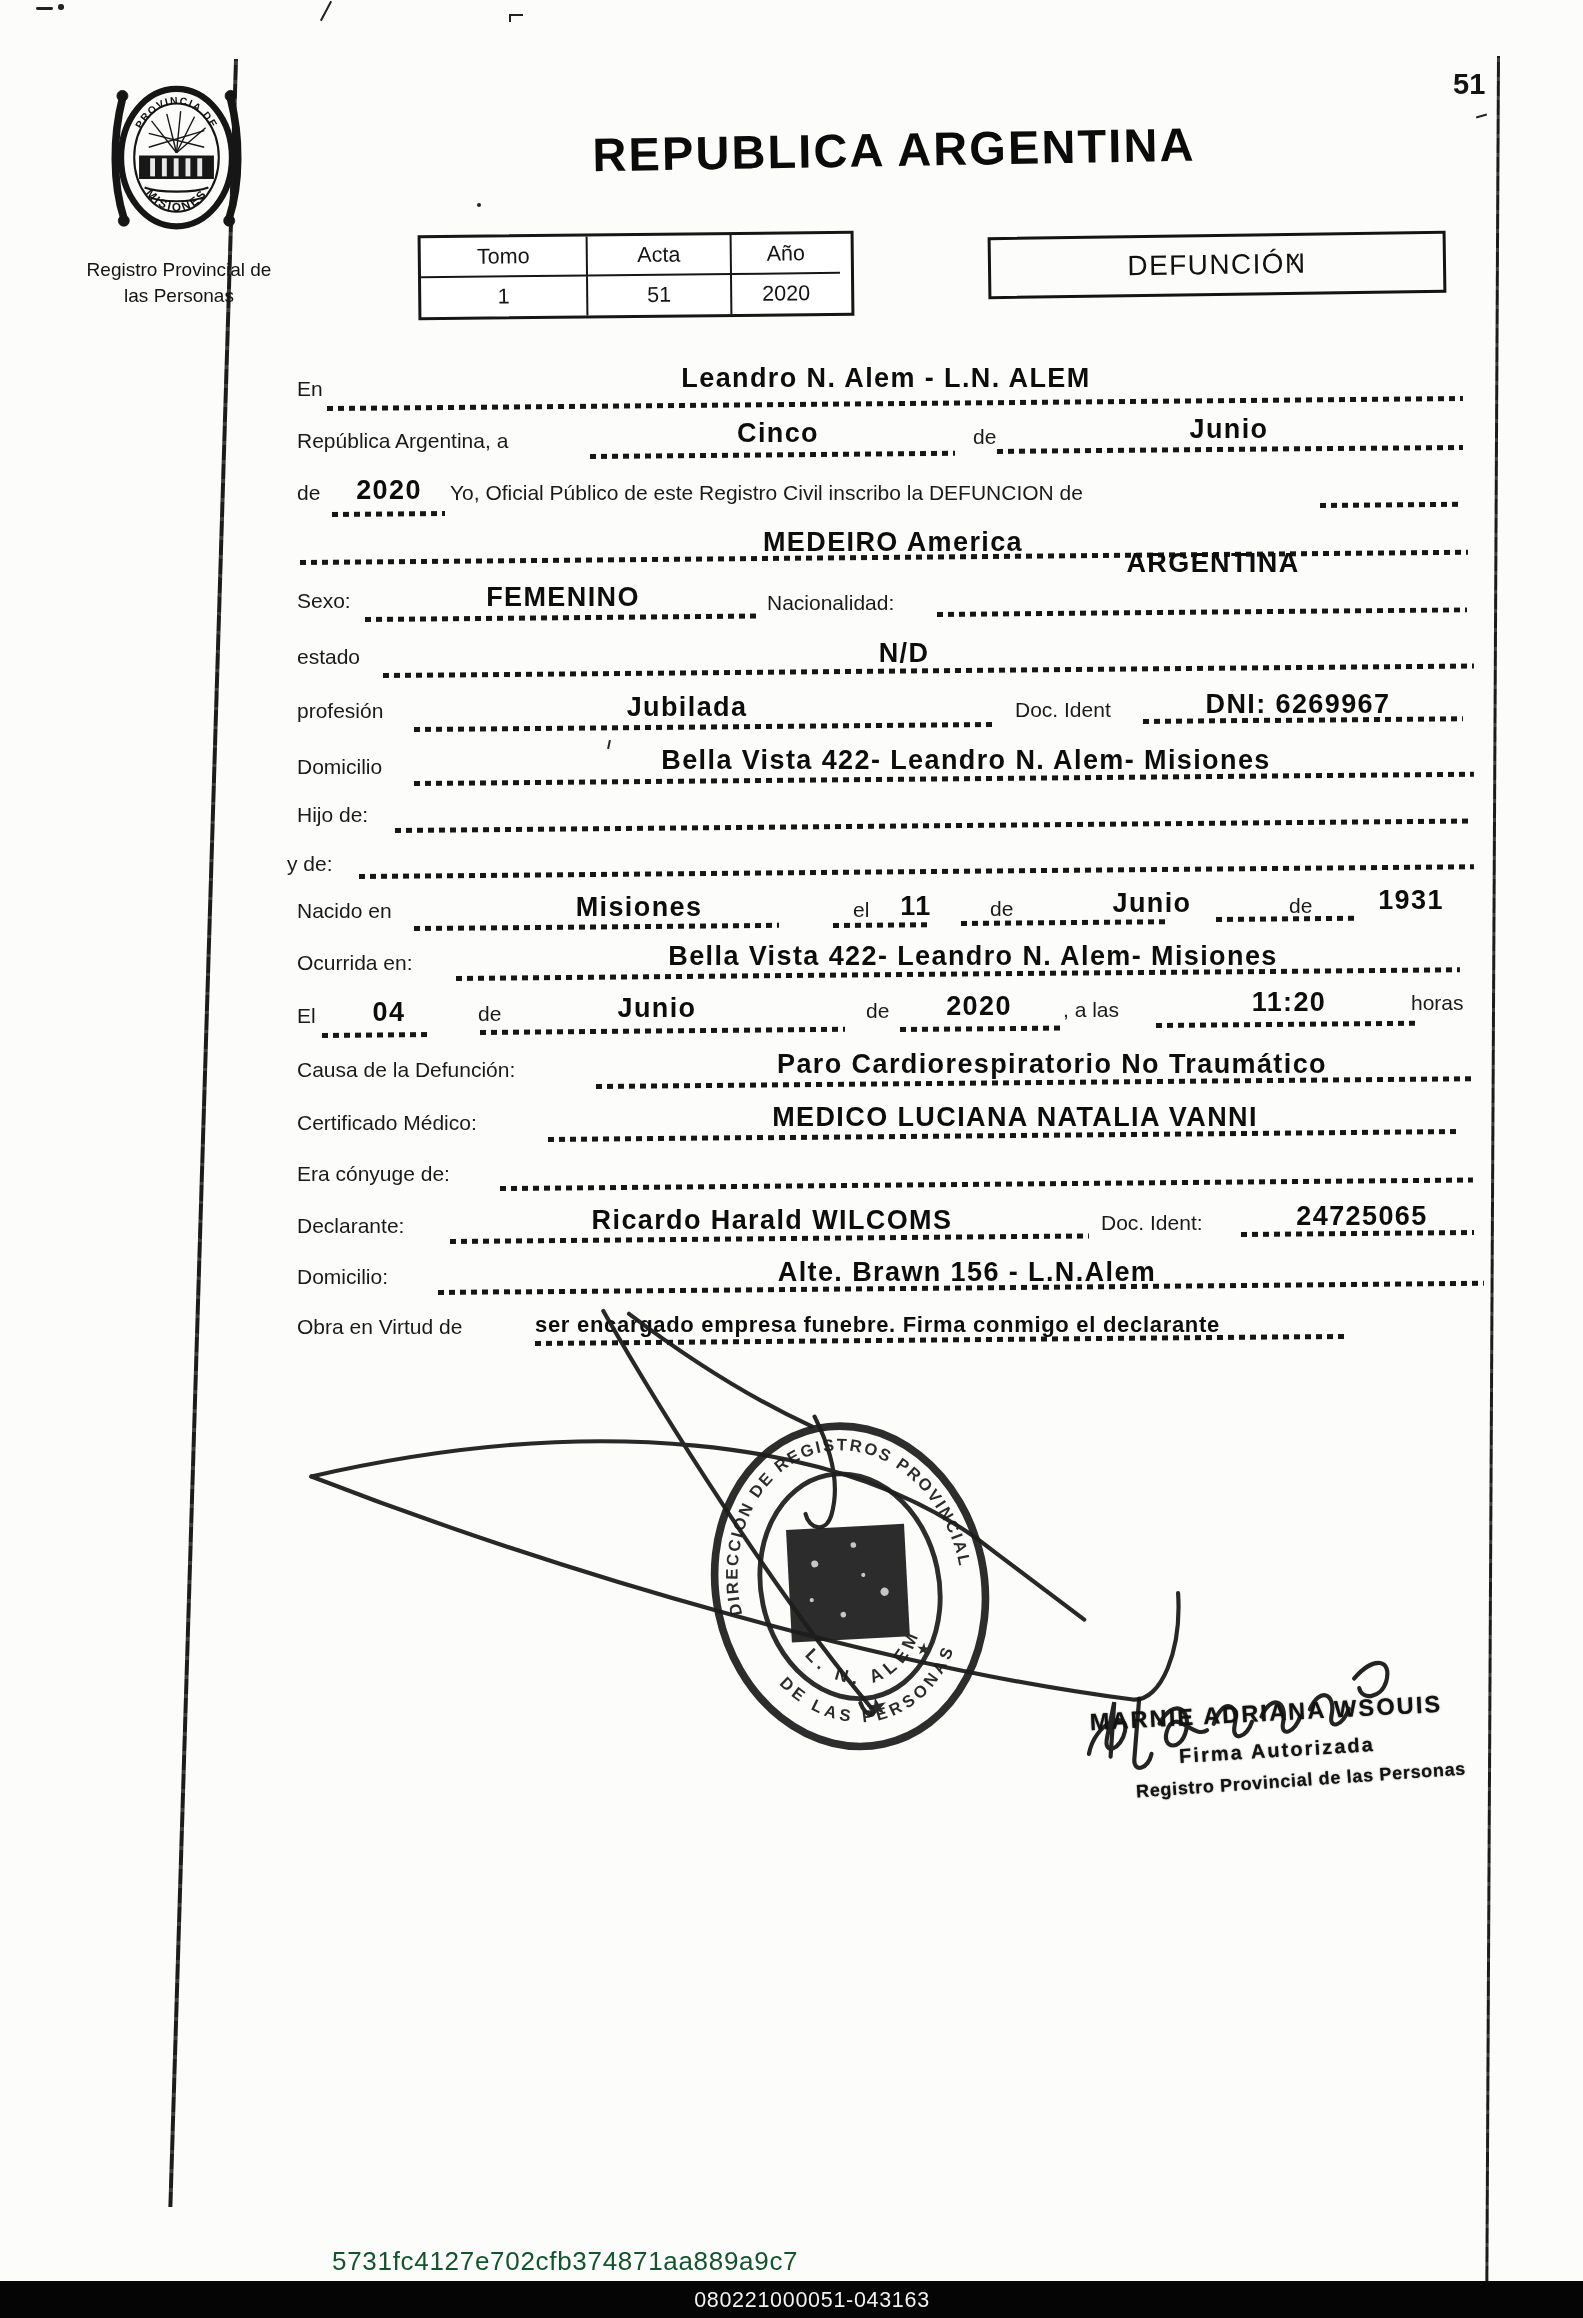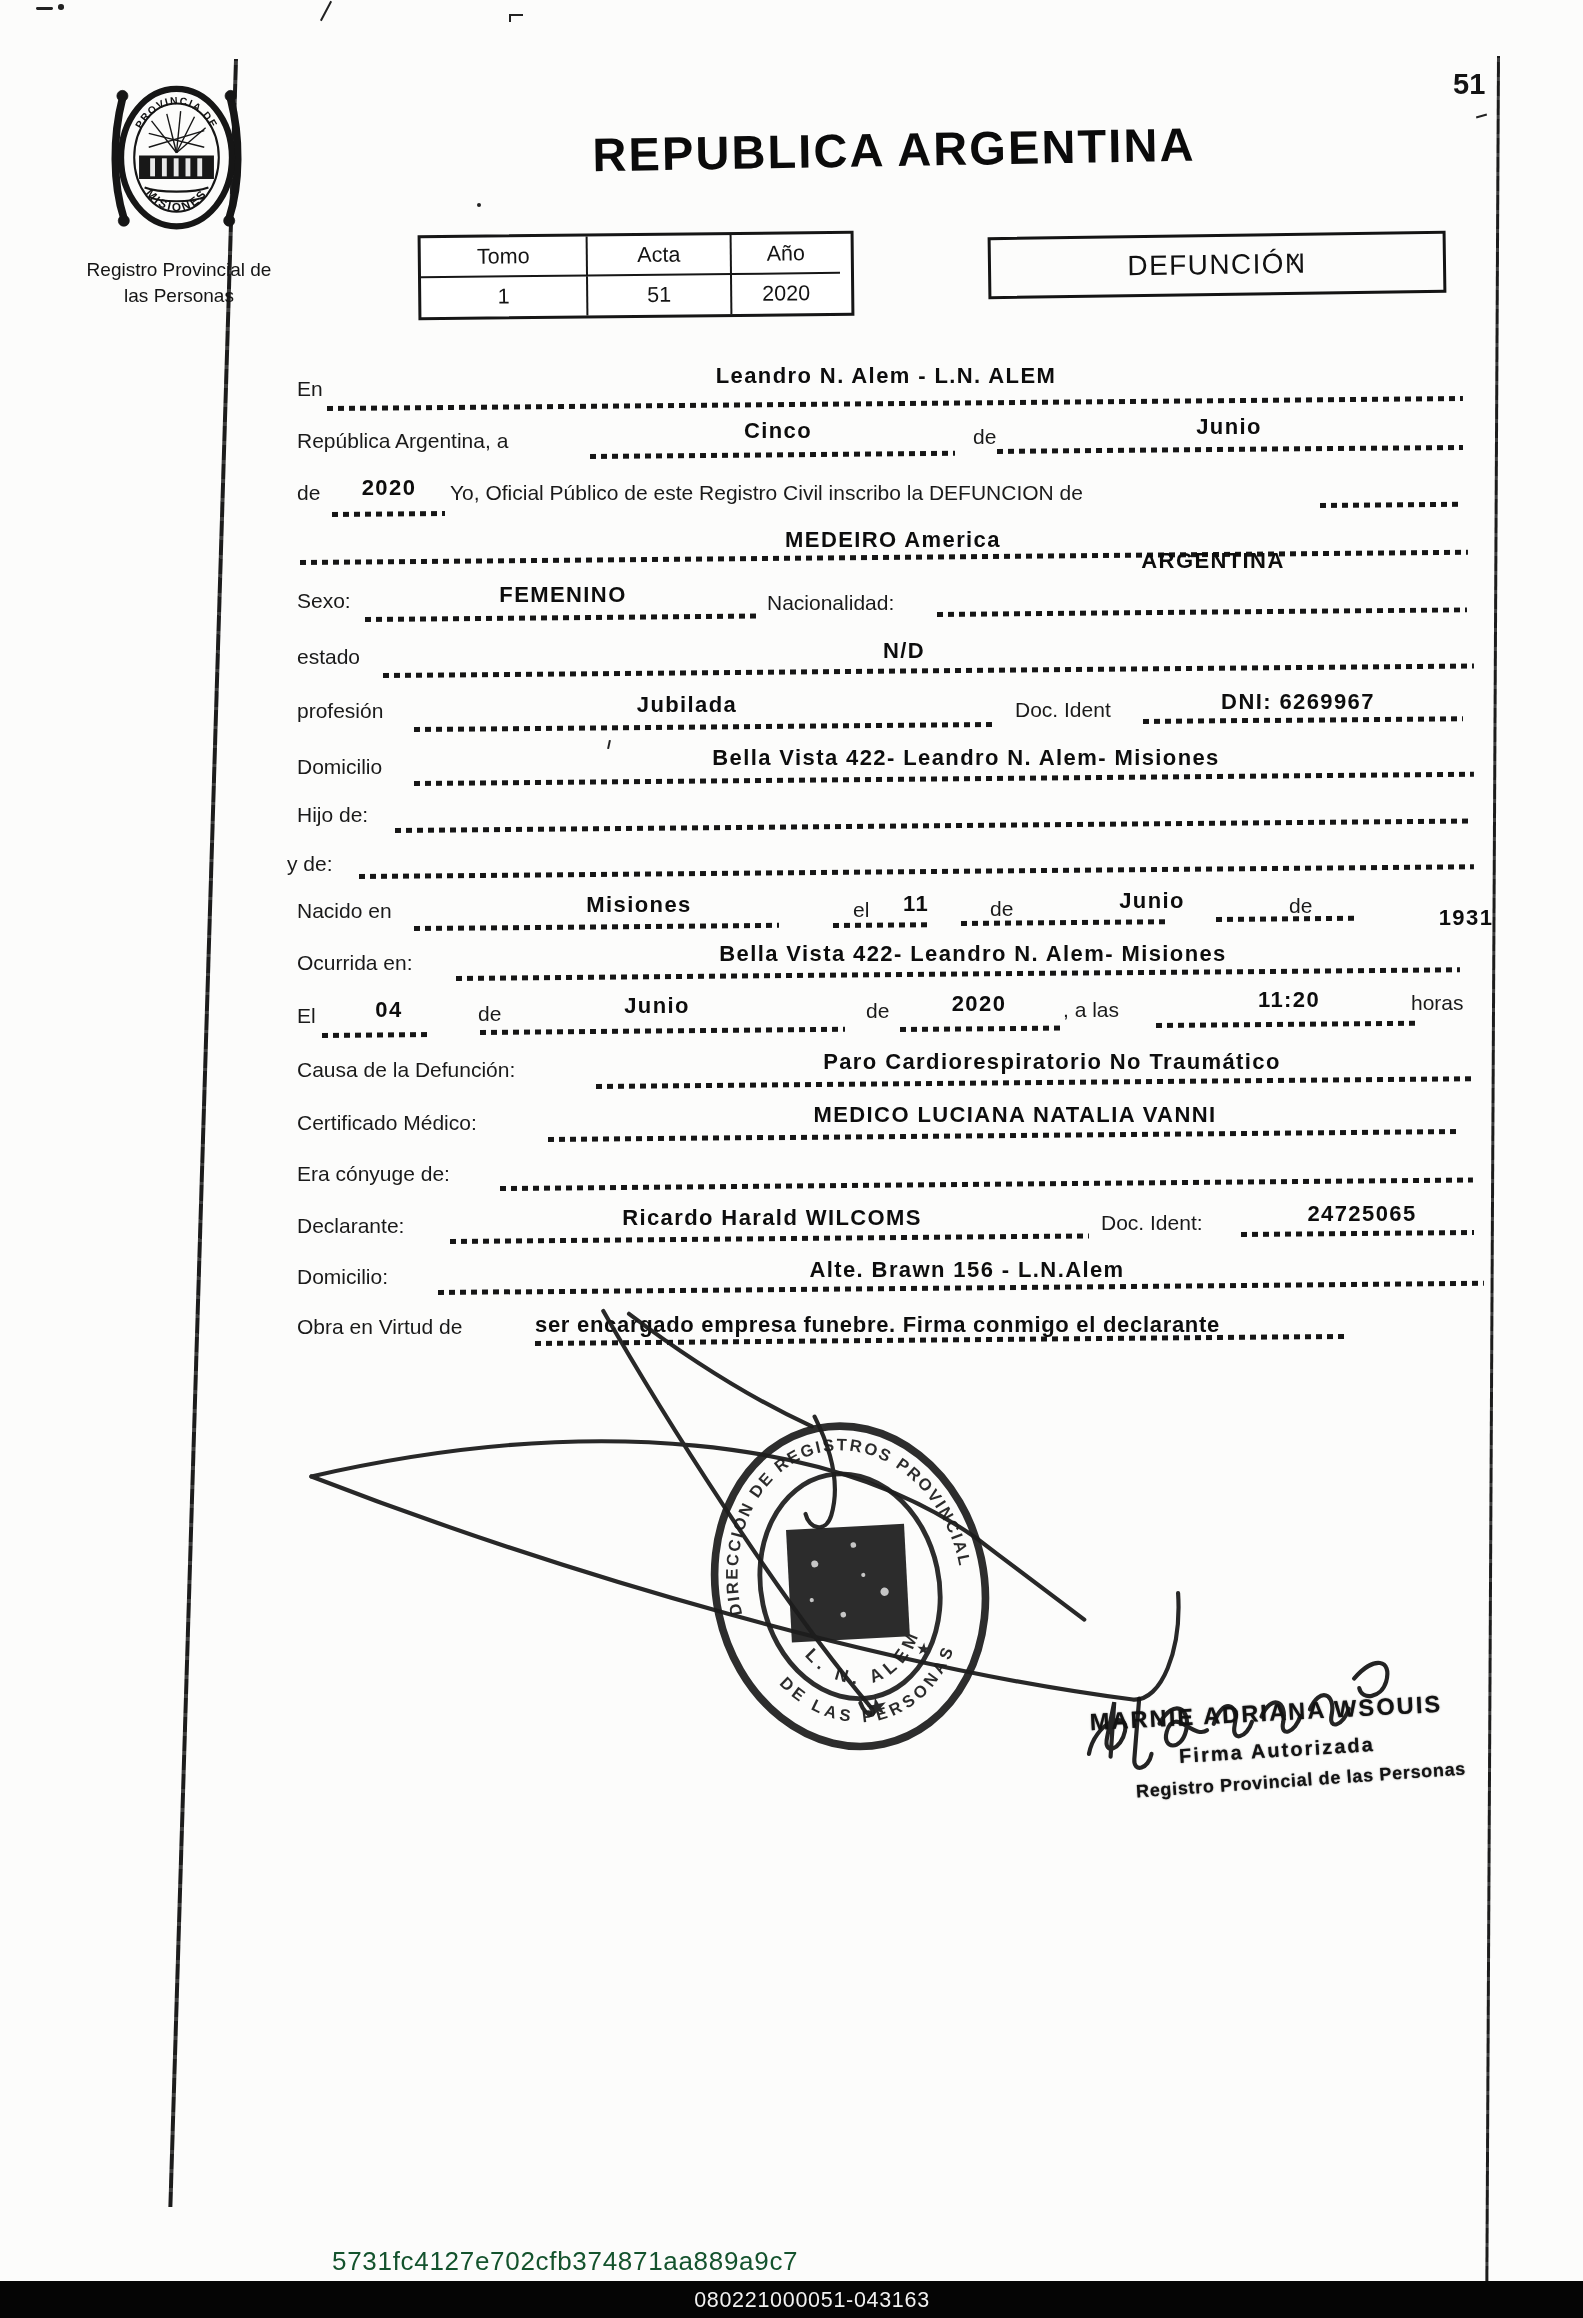--- a/index.html
+++ b/index.html
@@ -1,20 +1,20 @@
 <!DOCTYPE html>
 <html style="font-size:11px"><head>
 <meta charset="utf-8">
 <style>
   html,body{margin:0;padding:0;background:#e8e8e8;}
   #page{position:relative;width:1584px;height:2319px;background:#fcfcfb;overflow:hidden;
         font-family:"Liberation Sans","DejaVu Sans",sans-serif;color:#141414;}
   .abs{position:absolute;}
   .lbl{position:absolute;font-size:21px;color:#1a1a1a;white-space:nowrap;}
-  .val{position:absolute;font-size:22px;font-weight:bold;color:#0d0d0d;white-space:nowrap;
+  .val{position:absolute;font-size:27px;font-weight:bold;color:#0d0d0d;white-space:nowrap;
        letter-spacing:1.4px;transform:translateX(-50%);}
   .vall{position:absolute;font-size:22px;font-weight:bold;color:#0d0d0d;white-space:nowrap;letter-spacing:0.7px;}
   .dl{position:absolute;height:4.9px;transform:rotate(-0.5deg);transform-origin:left center;
       background:repeating-linear-gradient(90deg,#161616 0 6.3px,transparent 6.3px 11px);}
   .stamp-txt{position:absolute;font-weight:bold;color:#131313;white-space:nowrap;
              text-shadow:0 0 1.4px rgba(20,20,20,.75);transform-origin:center;}
   #title{position:absolute;left:894px;top:122px;transform:translateX(-50%) rotate(-1deg);
          font-size:47px;font-weight:bold;letter-spacing:2.1px;white-space:nowrap;color:#0b0b0b;}
   #rec-table{position:absolute;left:418px;top:233px;width:430px;border:3.5px solid #161616;
              transform:rotate(-0.6deg);background:#fff;}
@@ -167,21 +167,21 @@
   <div class="lbl" style="left:287px;top:852px;">y de:</div>
   <div class="dl" style="left:359px;top:874px;width:1115px;"></div>
 
   <div class="lbl" style="left:297px;top:899px;">Nacido en</div>
   <div class="val" style="left:639px;top:892px;">Misiones</div>
   <div class="lbl" style="left:853px;top:898px;">el</div>
   <div class="val" style="left:916px;top:891px;">11</div>
   <div class="lbl" style="left:990px;top:897px;">de</div>
   <div class="val" style="left:1152px;top:888px;">Junio</div>
   <div class="lbl" style="left:1289px;top:894px;">de</div>
-  <div class="val" style="left:1466px;top:885px;margin-top:20px;">1931</div>
+  <div class="val" style="left:1411px;top:885px;">1931</div>
   <div class="dl" style="left:414px;top:926px;width:365px;"></div>
   <div class="dl" style="left:833px;top:923px;width:97px;"></div>
   <div class="dl" style="left:961px;top:921px;width:206px;"></div>
   <div class="dl" style="left:1216px;top:917px;width:140px;"></div>
 
   <div class="lbl" style="left:297px;top:951px;">Ocurrida en:</div>
   <div class="val" style="left:973px;top:941px;">Bella Vista 422- Leandro N. Alem- Misiones</div>
   <div class="dl" style="left:456px;top:976px;width:1004px;"></div>
 
   <div class="lbl" style="left:297px;top:1004px;">El</div>

